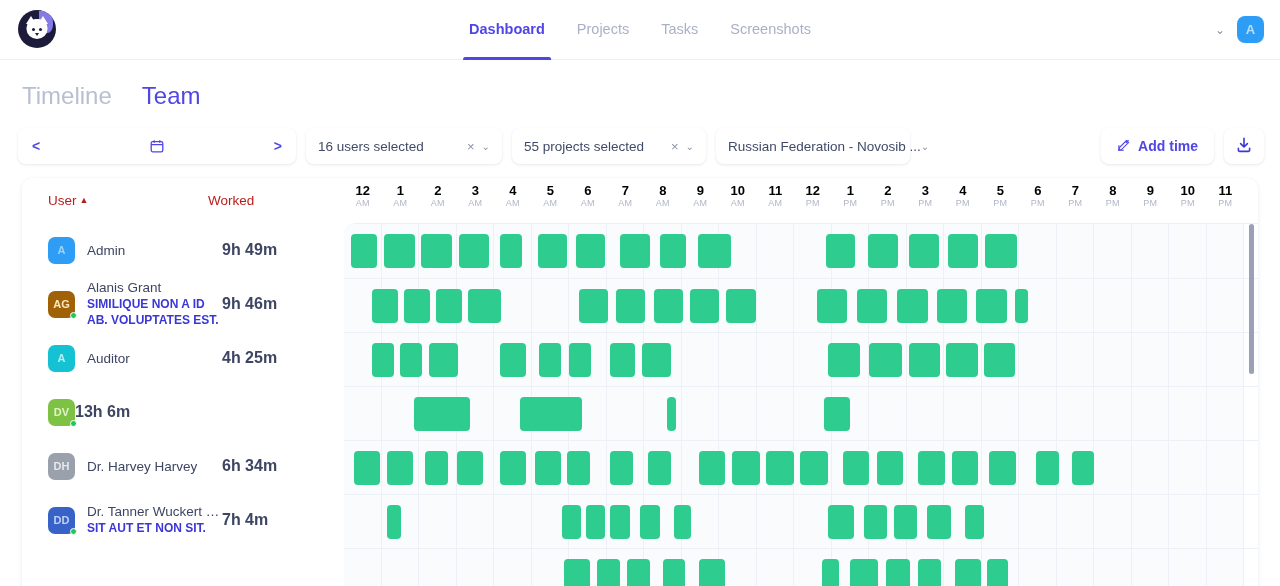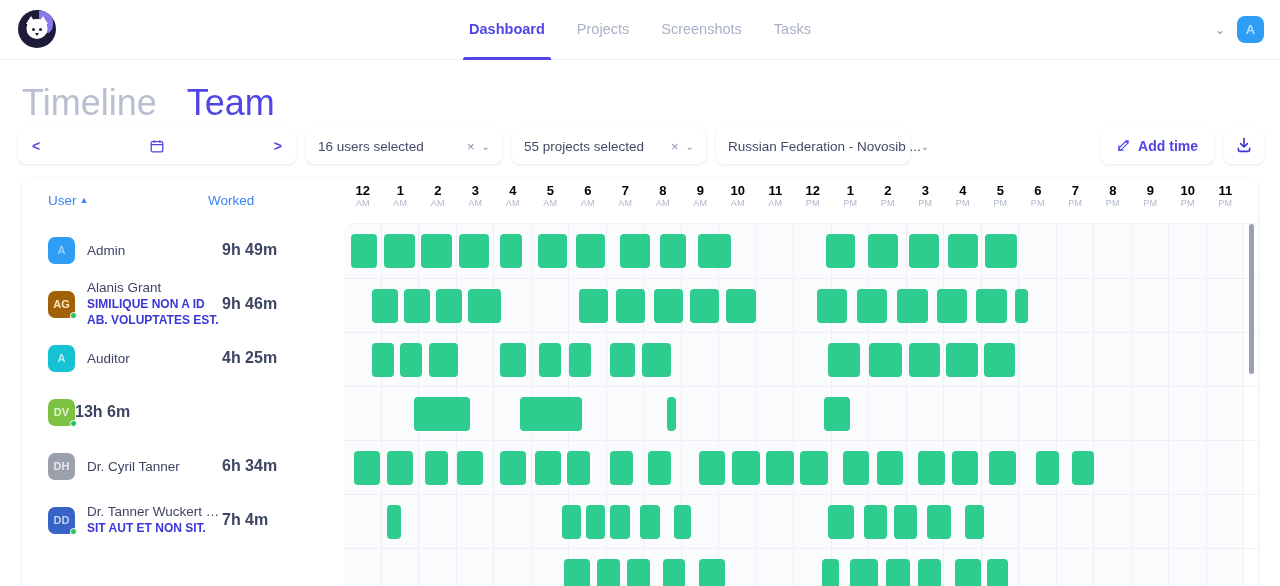--- a/index.html
+++ b/index.html
@@ -80,21 +80,21 @@
     width: 27px; height: 27px; border-radius: 8px; background: #2e9df5;
     color: #b8def9; font-size: 13px; font-weight: 600;
     display: flex; align-items: center; justify-content: center; cursor: pointer;
   }
 
   
   .page-tabs {
     display: flex; align-items: baseline; gap: 30px;
     padding: 22px 0 0 22px; height: 56px;
   }
-  .page-tab { font-size: 36px; color: #b9bed0; cursor: pointer; }
+  .page-tab { font-size: 24px; color: #b9bed0; cursor: pointer; }
   .page-tab.active { color: #4f46e5; }
 
   
   .filterbar {
     display: flex; align-items: center; gap: 10px;
     padding: 10px 16px 8px 18px; height: 58px;
   }
   .pill {
     background: #fff; border-radius: 8px; height: 36px;
     box-shadow: 0 1px 3px rgba(60,70,120,.13);
@@ -119,21 +119,21 @@
 
   
   .card {
     margin: 4px 22px 0 22px; background: #fff; border-radius: 12px 12px 0 0;
     box-shadow: 0 1px 4px rgba(60,70,120,.12);
     height: 416px; overflow: hidden; display: flex; position: relative;
   }
   .userpane { width: 322px; flex: none; background: #fff; position: relative; z-index: 2; }
   .userhead {
     height: 45px; display: flex; align-items: center;
-    font-size: 13.5px; color: #3b82f6; padding-left: 26px;
+    font-size: 13.5px; color: #b91c1c; padding-left: 26px;
   }
   .uh-user { width: 160px; }
   .uh-sort { font-size: 9px; margin-left: 3px; vertical-align: 2px; }
   .userrow {
     height: 54px; display: flex; align-items: center; padding-left: 26px;
   }
   .avatar {
     width: 27px; height: 27px; border-radius: 7px; flex: none;
     display: flex; align-items: center; justify-content: center;
     color: #fff; font-size: 11px; font-weight: 600; position: relative;
@@ -205,24 +205,24 @@
   </div>
 
   <div class="nav-links">
     <div class="nav-item active">
       <span>Dashboard</span>
     </div>
     <div class="nav-item">
       <span>Projects</span>
     </div>
     <div class="nav-item">
-      <span>Screenshots</span>
+      <span>Tasks</span>
     </div>
     <div class="nav-item">
-      <span>Tasks</span>
+      <span>Screenshots</span>
     </div>
   </div>
 
   <div class="nav-right">
     <span class="nav-caret">⌄</span>
     <div class="nav-avatar">A</div>
   </div>
 </div>
 
 <div class="page-tabs">
@@ -320,21 +320,21 @@
           </div>
           <div class="uworked">4h 25m</div>
         </div>
         <div class="userrow">
           <div class="avatar" style="background: rgb(125, 194, 66); color: rgb(225, 243, 204);">DV<span class="dot"></span></div>
           <div class="uworked">13h 6m</div>
         </div>
         <div class="userrow">
           <div class="avatar" style="background: rgb(155, 161, 172); color: rgb(230, 232, 236);">DH</div>
           <div class="uinfo">
-            <div class="uname">Dr. Cyril Tanner</div>
+            <div class="uname">Dr. Harvey Harvey</div>
           </div>
           <div class="uworked">6h 34m</div>
         </div>
         <div class="userrow">
           <div class="avatar" style="background: rgb(55, 99, 201); color: rgb(194, 210, 242);">DD<span class="dot"></span></div>
           <div class="uinfo">
             <div class="uname">Dr. Tanner Wuckert DD...</div>
             <div class="usub">Sit aut et non sit.</div>
           </div>
           <div class="uworked">7h 4m</div>

